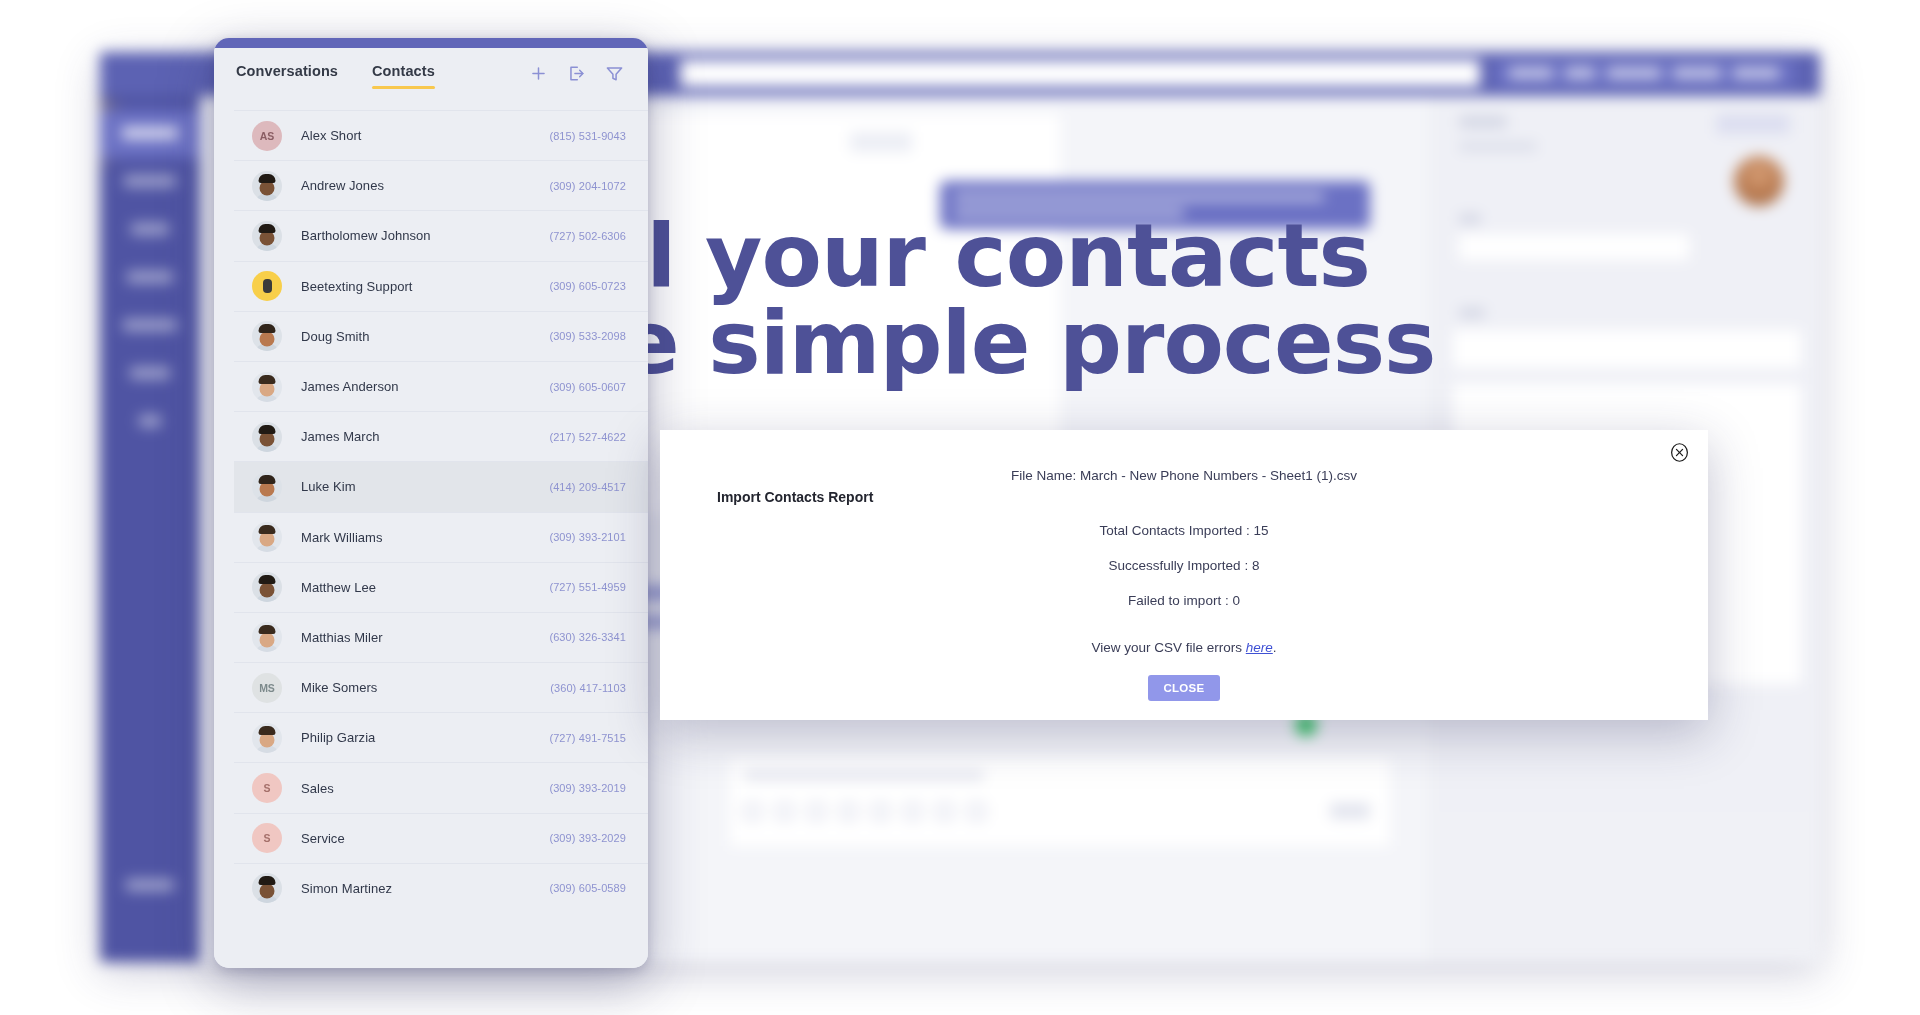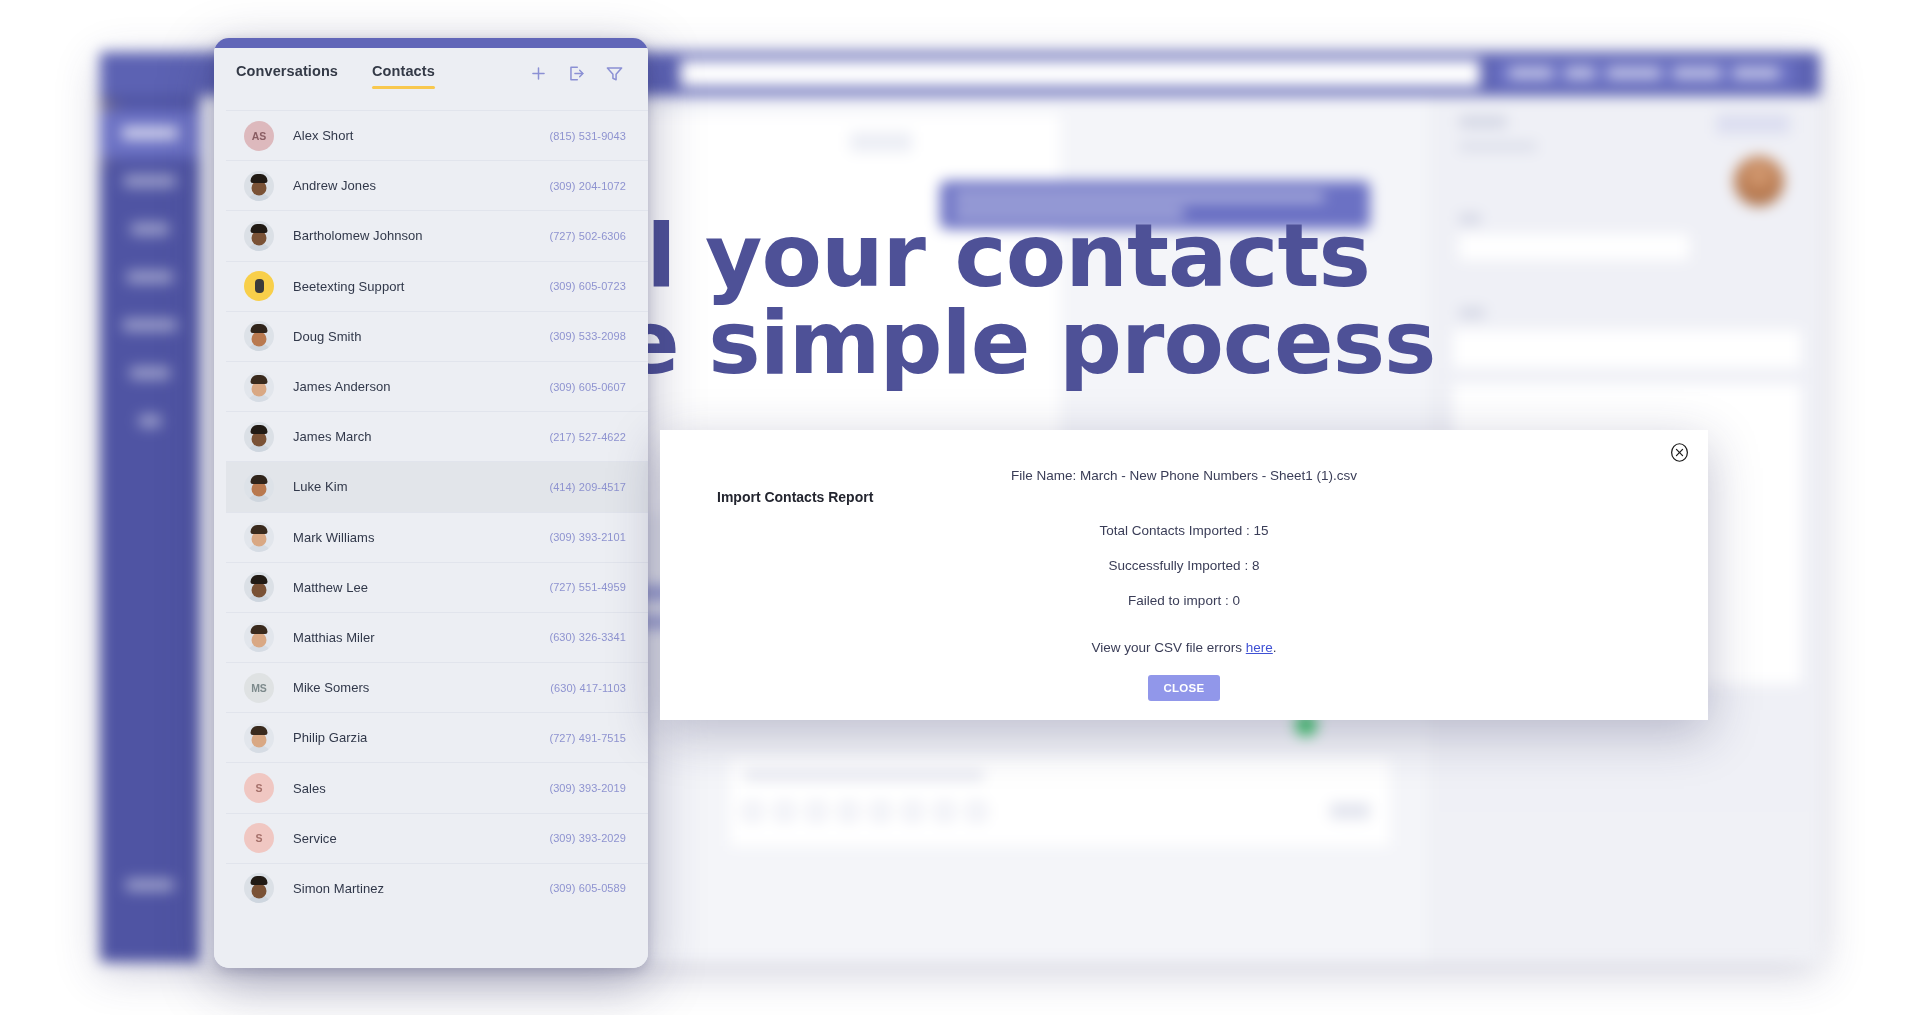--- a/index.html
+++ b/index.html
@@ -302,21 +302,21 @@
     color: #8b90d4;
     cursor: pointer;
     display: block;
   }
   .act-icon svg { display: block; width: 100%; height: 100%; }
 
   #contact-list {
     flex: 1 1 auto;
     overflow: hidden;
     background: #eceef3;
-    padding-left: 12px;
+    padding-left: 20px;
   }
   .contact-row {
     position: relative;
     display: flex;
     align-items: center;
     height: 50.2px;
     padding: 0 0 0 18px;
     border-top: 1px solid #e1e4ec;
     cursor: pointer;
   }
@@ -442,20 +442,21 @@
     left: 0; right: 0;
     top: 210px;
     text-align: center;
     font-size: 13.5px;
     color: #3a3d57;
   }
   #modal-errors a {
     color: #3f51d4;
     text-decoration: underline;
     cursor: pointer;
+    font-style: italic;
   }
   #modal-close-btn {
     position: absolute;
     left: 50%;
     transform: translateX(-50%);
     top: 245px;
     width: 72px;
     height: 26px;
     background: #9197ea;
     color: #ffffff;
@@ -689,21 +690,21 @@
             <div class="shoulders" style="background:#d6dce4"></div>
             <div class="face" style="background:#d9a884"></div>
             <div class="hair" style="background:#3a2a1d"></div>
           </div>
           <div class="contact-name">Matthias Miler</div>
           <div class="contact-phone">(630) 326-3341</div>
         </div>
         <div class="contact-row">
           <div class="avatar initials gray">MS</div>
           <div class="contact-name">Mike Somers</div>
-          <div class="contact-phone">(630) 417-1103</div>
+          <div class="contact-phone">(360) 417-1103</div>
         </div>
         <div class="contact-row">
           <div class="avatar photo" style="background: rgb(226, 230, 236);">
             <div class="shoulders" style="background:#d6dce4"></div>
             <div class="face" style="background:#d9a884"></div>
             <div class="hair" style="background:#3a2a1d"></div>
           </div>
           <div class="contact-name">Philip Garzia</div>
           <div class="contact-phone">(727) 491-7515</div>
         </div>

